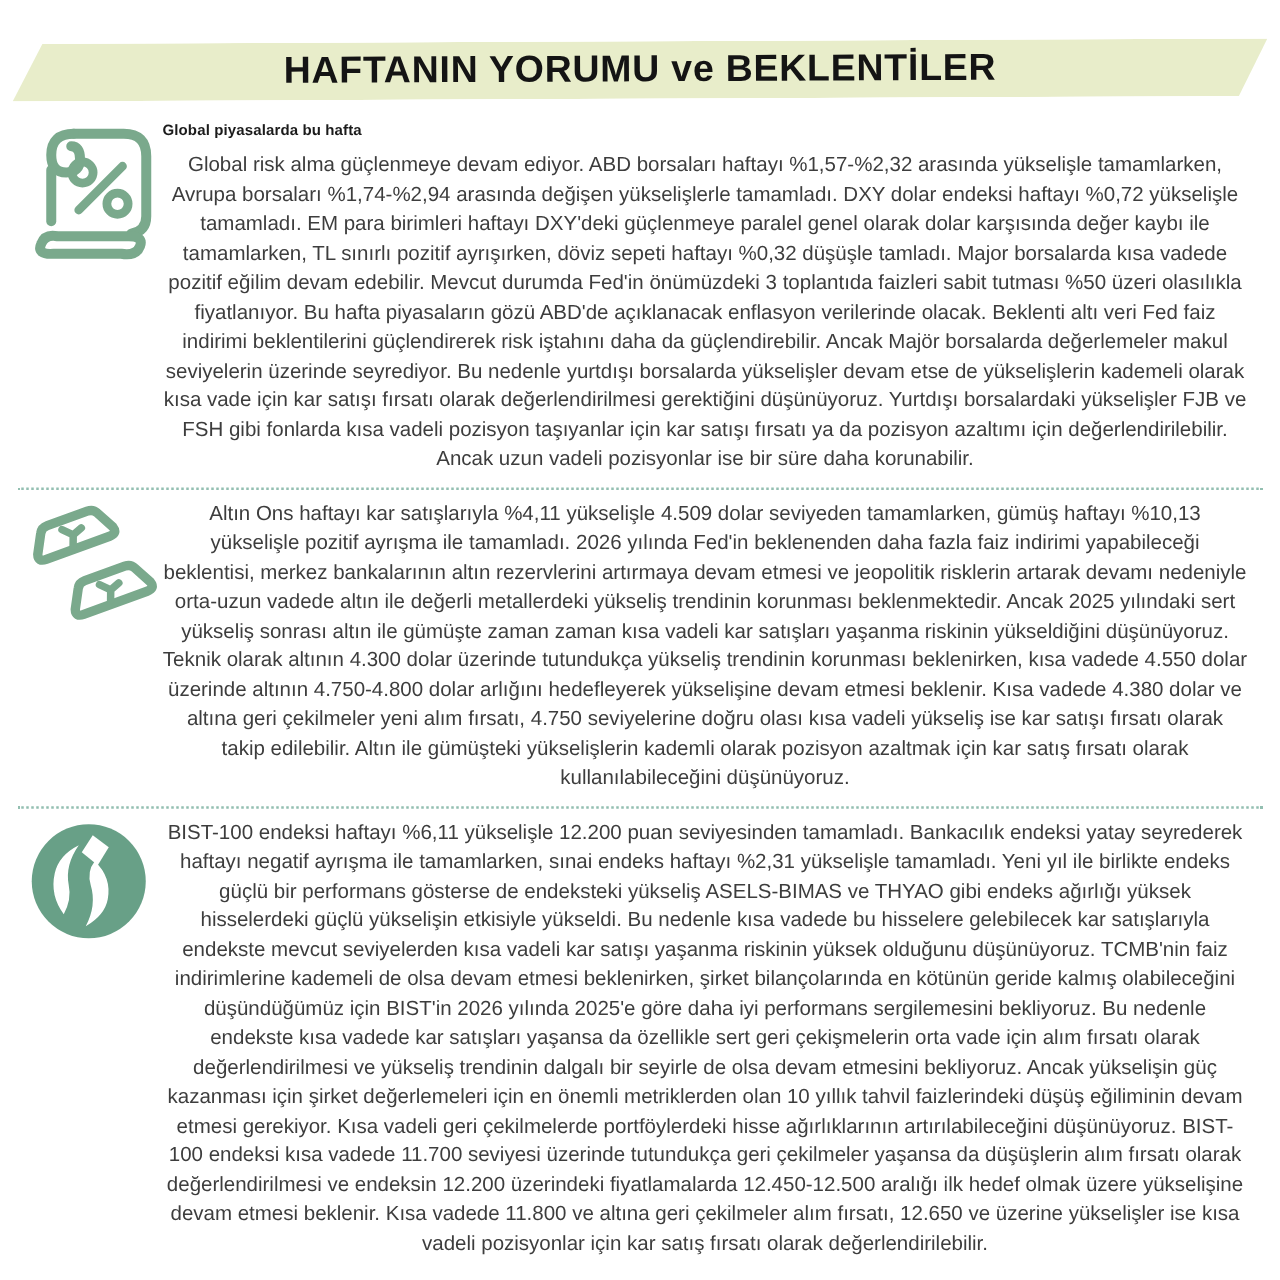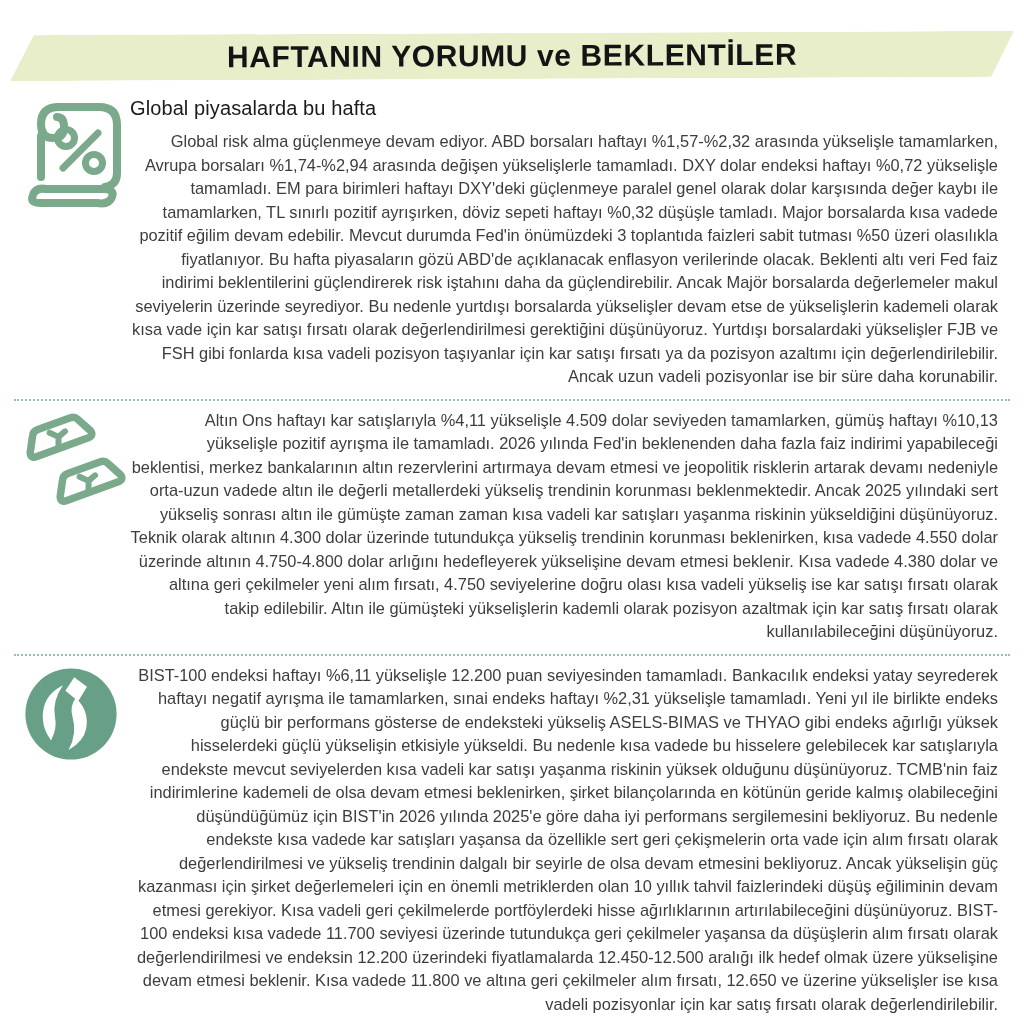--- a/index.html
+++ b/index.html
@@ -29,26 +29,26 @@
 
   .section{display:flex;align-items:flex-start;padding:0 26px 0 12px;}
   .section.first{margin-top:16px;}
   .icon-col{
     width:118px;flex:0 0 118px;
     display:flex;justify-content:center;align-items:flex-start;
     padding-top:2px;
   }
   .content{flex:1;max-width:872px;}
   .content h2{
-    font-size:20px;font-weight:400;color:var(--heading-text);
+    font-size:12px;font-weight:700;color:var(--heading-text);
     margin:2px 0 10px 0;letter-spacing:.1px;
   }
   .content p{
     font-size:16.4px;line-height:23.5px;color:var(--body-text);
-    text-align:right;
+    text-align:center;
   }
   .divider{
     border:none;
     border-top:2px dotted var(--divider);
     margin:10px 14px 8px 14px;
   }
   svg{display:block;}
 </style>
 </head>
 <body>

